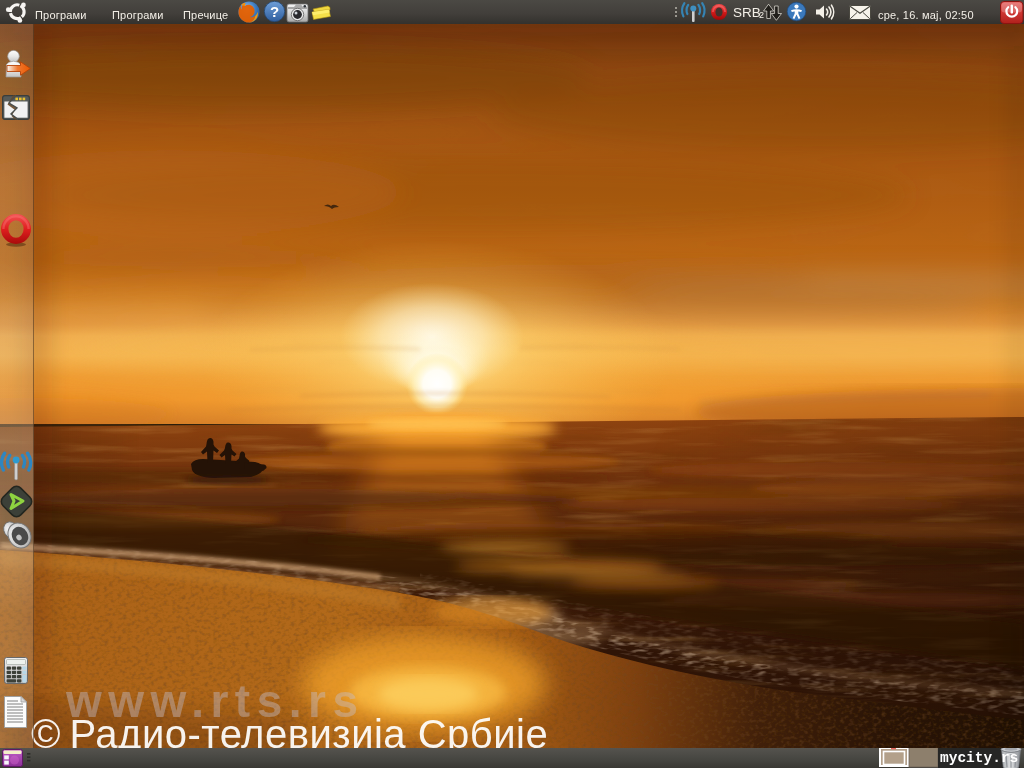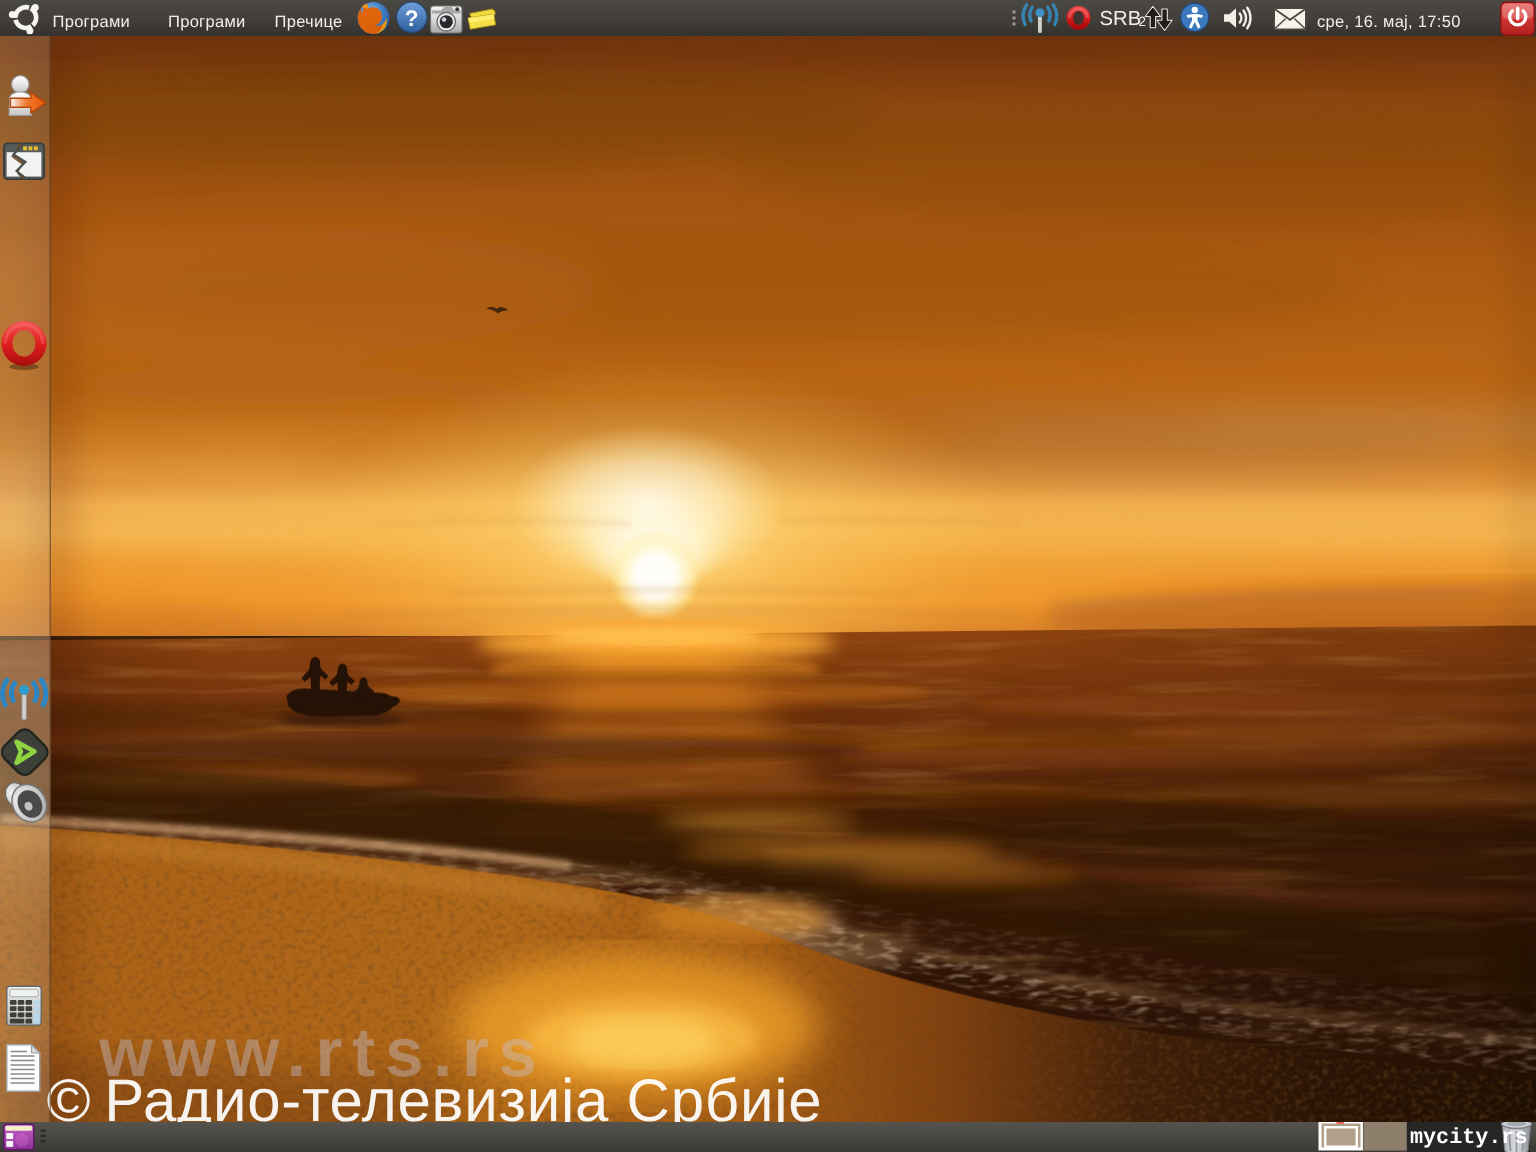--- a/index.html
+++ b/index.html
@@ -253,21 +253,21 @@
   </svg>
 
   <div class="wm1">www.rts.rs</div>
   <div class="wm2">© Радио-телевизија Србије</div>
 
   <div id="leftstrip"></div>
   <div id="toppanel">
     <div class="ptxt" style="left:35px">Програми</div>
     <div class="ptxt" style="left:112px">Програми</div>
     <div class="ptxt" style="left:183px">Пречице</div>
-    <div class="ptxt" style="left:878px">сре, 16. мај, 17:50</div>
+    <div class="ptxt" style="left:878px">сре, 16. мај, 02:50</div>
   </div>
   <div id="botpanel"></div>
 
   <svg class="icn" style="left:0;top:0" width="1024" height="24" viewBox="0 0 1024 24">
     <defs>
       <linearGradient id="pwr" x1="0" y1="0" x2="0" y2="1">
         <stop offset="0" stop-color="#e35d5b"></stop>
           <stop offset="0.5" stop-color="#cf3732"></stop>
           <stop offset="1" stop-color="#b0201c"></stop>
       </linearGradient>

